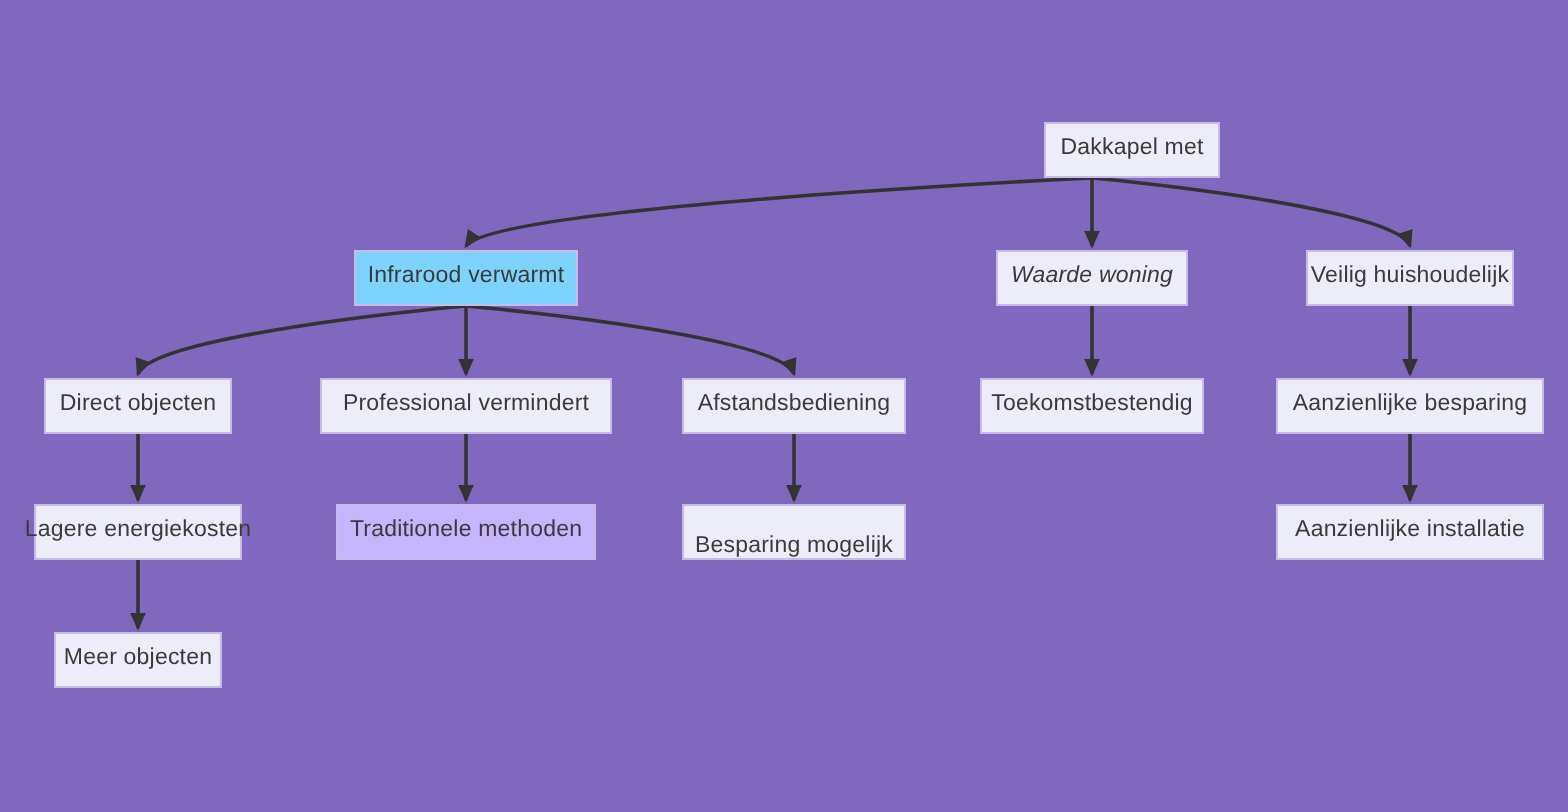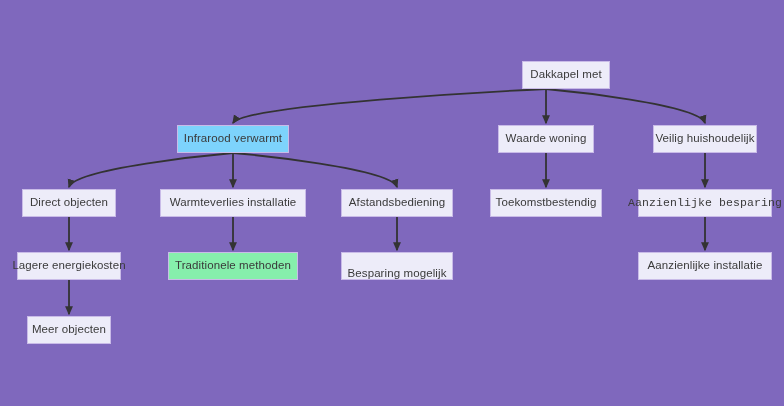--- a/index.html
+++ b/index.html
@@ -71,45 +71,45 @@
       <path d="M 397 217 L 397 250" fill="none" stroke="#333333" stroke-width="1.8" marker-end="url(#arrow)"></path>
       <path d="M 705 217 L 705 250" fill="none" stroke="#333333" stroke-width="1.8" marker-end="url(#arrow)"></path>
       <path d="M 69 280 L 69 314" fill="none" stroke="#333333" stroke-width="1.8" marker-end="url(#arrow)"></path>
     </svg>
 <div class="node" style="left: 566px; top: 75px; width: 88px; background: rgb(237, 236, 249); border-color: rgb(201, 187, 232); color: rgb(58, 58, 58);">
       <span class="node-label">Dakkapel met</span>
     </div>
     <div class="node" style="left: 233px; top: 139px; width: 112px; background: #7dd3fc; border-color: rgb(201, 187, 232); color: rgb(58, 58, 58);">
       <span class="node-label">Infrarood verwarmt</span>
     </div>
-    <div class="node" style="left: 546px; top: 139px; width: 96px; background: rgb(237, 236, 249); border-color: rgb(201, 187, 232); color: rgb(58, 58, 58);">
+    <div class="node" style="left: 546px; top: 139px; width: 96px; background: rgb(237, 236, 249); border-color: rgb(201, 187, 232); color: rgb(58, 58, 58); font-style: italic;">
       <span class="node-label">Waarde woning</span>
     </div>
     <div class="node" style="left: 705px; top: 139px; width: 104px; background: rgb(237, 236, 249); border-color: rgb(201, 187, 232); color: rgb(58, 58, 58);">
       <span class="node-label">Veilig huishoudelijk</span>
     </div>
     <div class="node" style="left: 69px; top: 203px; width: 94px; background: rgb(237, 236, 249); border-color: rgb(201, 187, 232); color: rgb(58, 58, 58);">
       <span class="node-label">Direct objecten</span>
     </div>
     <div class="node" style="left: 233px; top: 203px; width: 146px; background: rgb(237, 236, 249); border-color: rgb(201, 187, 232); color: rgb(58, 58, 58);">
-      <span class="node-label">Warmteverlies installatie</span>
+      <span class="node-label">Professional vermindert</span>
     </div>
     <div class="node" style="left: 397px; top: 203px; width: 112px; background: rgb(237, 236, 249); border-color: rgb(201, 187, 232); color: rgb(58, 58, 58);">
       <span class="node-label">Afstandsbediening</span>
     </div>
     <div class="node" style="left: 546px; top: 203px; width: 112px; background: rgb(237, 236, 249); border-color: rgb(201, 187, 232); color: rgb(58, 58, 58);">
       <span class="node-label">Toekomstbestendig</span>
     </div>
-    <div class="node" style="left: 705px; top: 203px; width: 134px; background: rgb(237, 236, 249); border-color: rgb(201, 187, 232); color: rgb(58, 58, 58); font-family: Liberation Mono, monospace;">
+    <div class="node" style="left: 705px; top: 203px; width: 134px; background: rgb(237, 236, 249); border-color: rgb(201, 187, 232); color: rgb(58, 58, 58);">
       <span class="node-label">Aanzienlijke besparing</span>
     </div>
     <div class="node" style="left: 69px; top: 266px; width: 104px; background: rgb(237, 236, 249); border-color: rgb(201, 187, 232); color: rgb(58, 58, 58);">
       <span class="node-label">Lagere energiekosten</span>
     </div>
-    <div class="node" style="left: 233px; top: 266px; width: 130px; background: #86efac; border-color: rgb(201, 187, 232); color: rgb(58, 58, 58);">
+    <div class="node" style="left: 233px; top: 266px; width: 130px; background: #c4b5fd; border-color: rgb(201, 187, 232); color: rgb(58, 58, 58);">
       <span class="node-label">Traditionele methoden</span>
     </div>
     <div class="node" style="left: 397px; top: 266px; width: 112px; background: rgb(237, 236, 249); border-color: rgb(201, 187, 232); color: rgb(58, 58, 58); align-items: flex-end;">
       <span class="node-label">Besparing mogelijk</span>
     </div>
     <div class="node" style="left: 705px; top: 266px; width: 134px; background: rgb(237, 236, 249); border-color: rgb(201, 187, 232); color: rgb(58, 58, 58);">
       <span class="node-label">Aanzienlijke installatie</span>
     </div>
     <div class="node" style="left: 69px; top: 330px; width: 84px; background: rgb(237, 236, 249); border-color: rgb(201, 187, 232); color: rgb(58, 58, 58);">
       <span class="node-label">Meer objecten</span>

